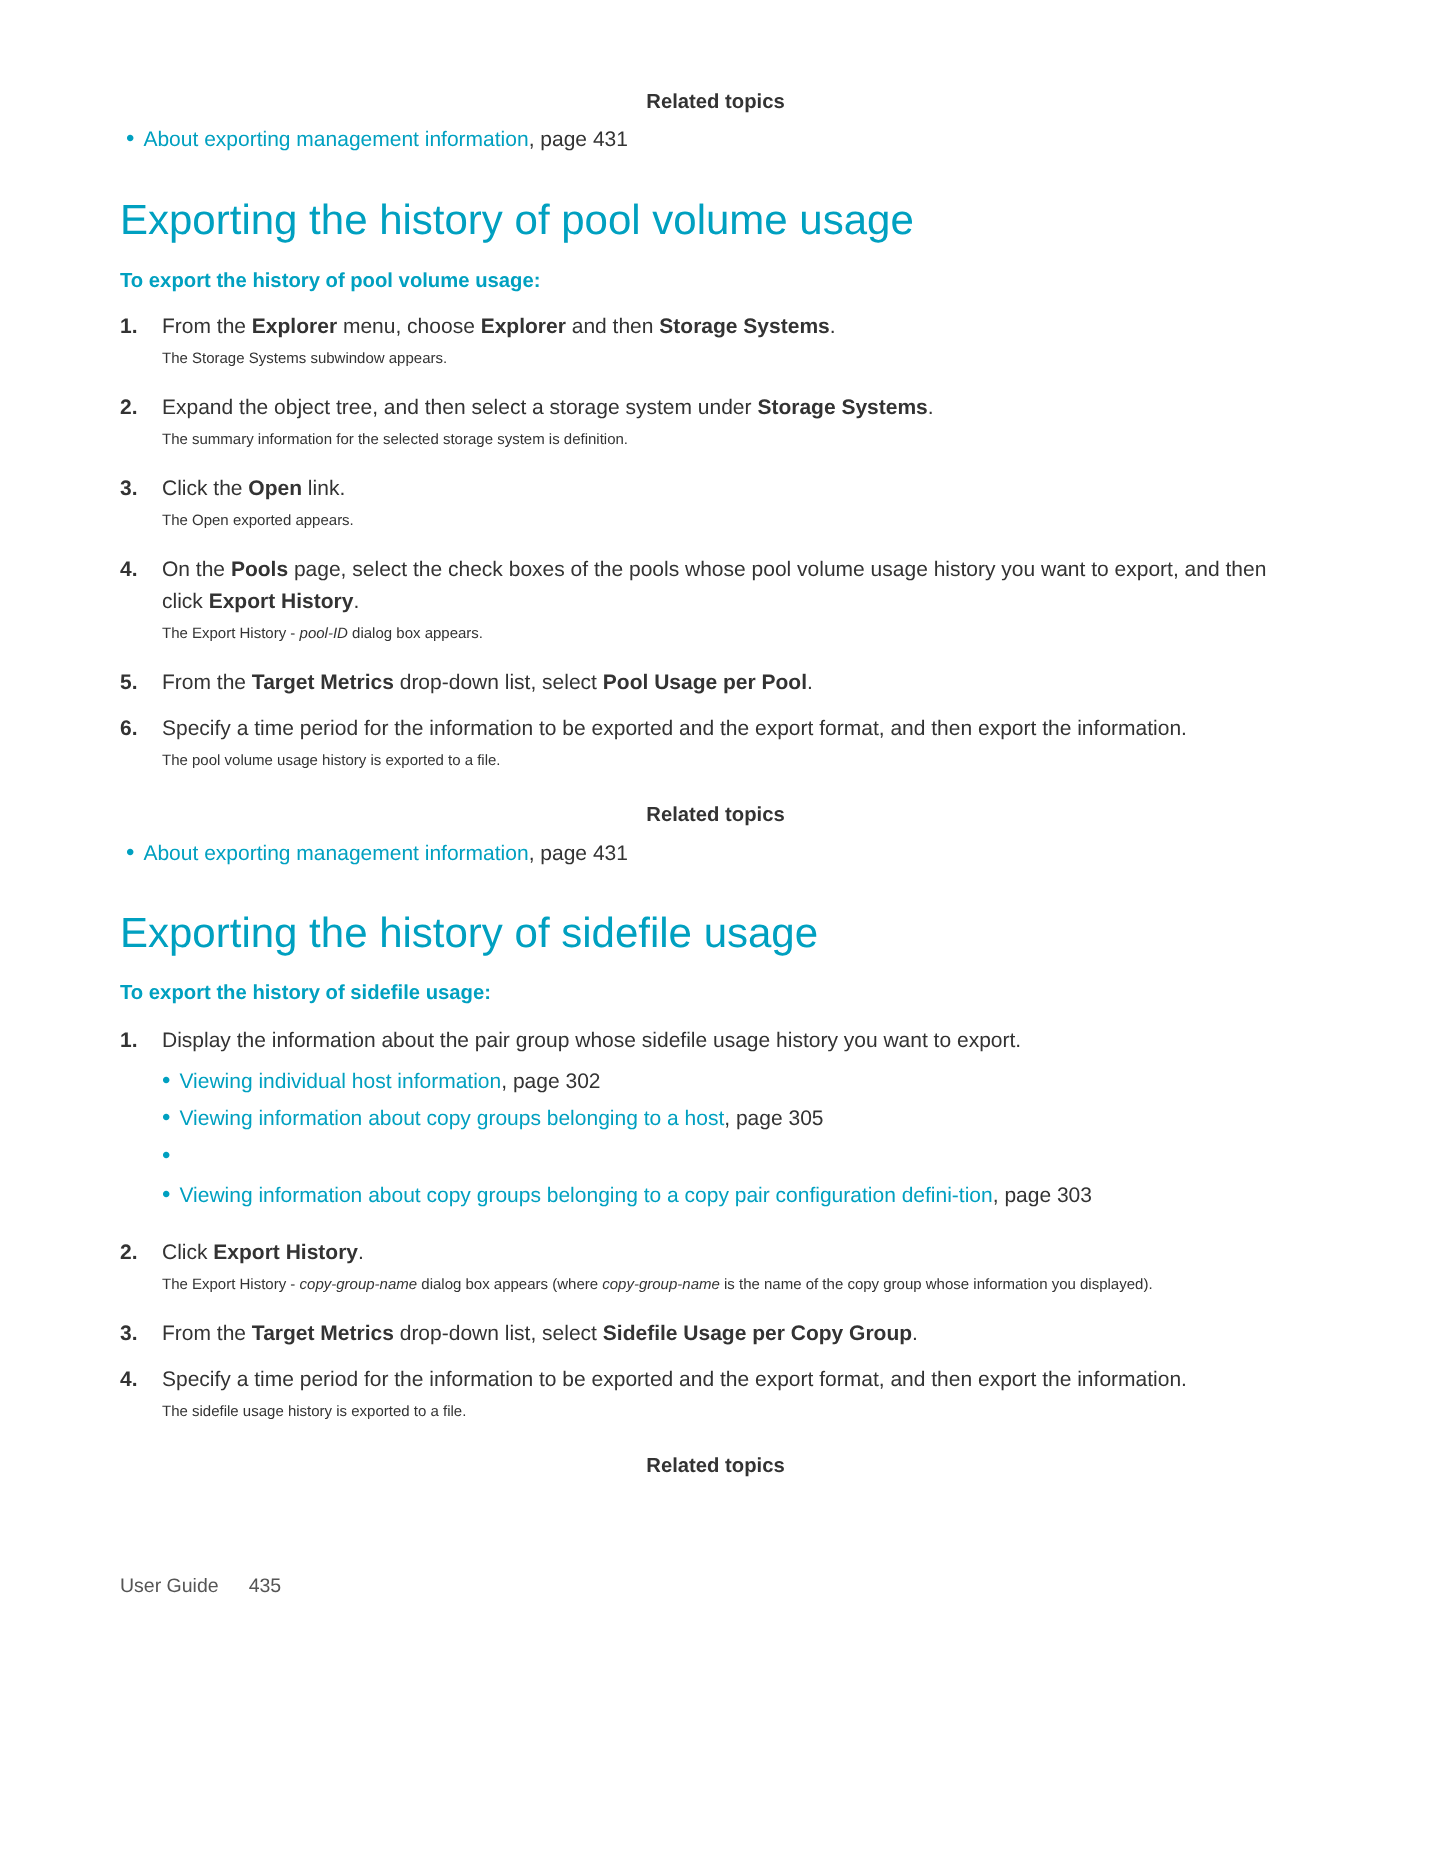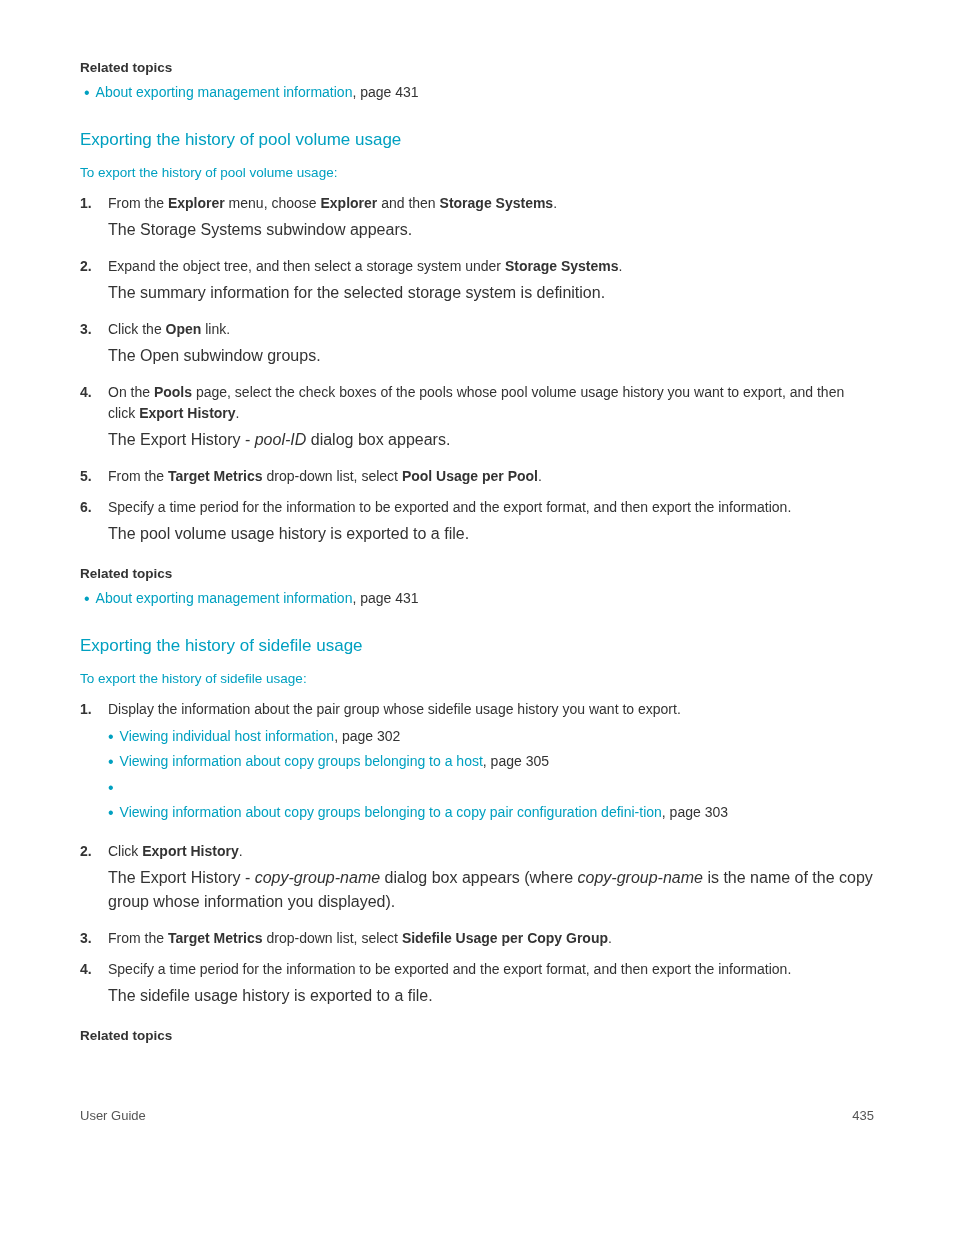--- a/index.html
+++ b/index.html
@@ -28,29 +28,29 @@
       color: #00a0c0;
       margin-right: 6px;
       font-size: 16px;
       line-height: 1.4;
     }
     a, .link-text {
       color: #00a0c0;
       text-decoration: none;
     }
     .section-title {
-      font-size: 17px;
+      font-size: 28px;
       color: #00a0c0;
       font-weight: normal;
       margin: 24px 0 12px 0;
       line-height: 1.3;
     }
     .subsection-title {
       color: #00a0c0;
-      font-weight: normal;
+      font-weight: bold;
       font-size: 13.5px;
       margin-bottom: 10px;
     }
     .step-list {
       list-style: none;
       padding: 0;
       margin: 0;
     }
     .step-item {
       display: flex;
@@ -63,45 +63,46 @@
       font-size: 14px;
       padding-top: 0px;
     }
     .step-content {
       flex: 1;
     }
     .step-note {
       margin-top: 4px;
       margin-bottom: 4px;
       padding-left: 0px;
-      font-size: 16px;
+      font-size: 10px;
       color: #333;
     }
     .sub-bullet-list {
       list-style: none;
       padding: 0;
       margin: 6px 0 6px 0;
     }
     .sub-bullet-item {
       display: flex;
       align-items: flex-start;
       margin-bottom: 3px;
     }
     .sub-bullet-dot {
       color: #00a0c0;
       margin-right: 6px;
       font-size: 16px;
       line-height: 1.4;
     }
     .section-divider {
       margin: 18px 0 0 0;
+      text-align: center;
     }
     .footer {
       display: flex;
-      justify-content: space-between;
+      justify-content: flex-start;
       align-items: center;
       margin-top: 60px;
       font-size: 13px;
       color: #555;
     }
     .footer-guide {
       margin-right: 20px;
     }
     .footer-page {
       font-size: 13px;
@@ -138,21 +139,21 @@
       <div class="step-content">
         <span>Expand the object tree, and then select a storage system under <strong>Storage Systems</strong>.</span>
         <div class="step-note">The summary information for the selected storage system is definition.</div>
       </div>
     </li>
 
     <li class="step-item">
       <span class="step-number">3.</span>
       <div class="step-content">
         <span>Click the <strong>Open</strong> link.</span>
-        <div class="step-note">The Open subwindow groups.</div>
+        <div class="step-note">The Open exported appears.</div>
       </div>
     </li>
 
     <li class="step-item">
       <span class="step-number">4.</span>
       <div class="step-content">
         <span>On the <strong>Pools</strong> page, select the check boxes of the pools whose pool volume usage history you want to export, and then click <strong>Export History</strong>.</span>
         <div class="step-note">The Export History - <em>pool-ID</em> dialog box appears.</div>
       </div>
     </li>

